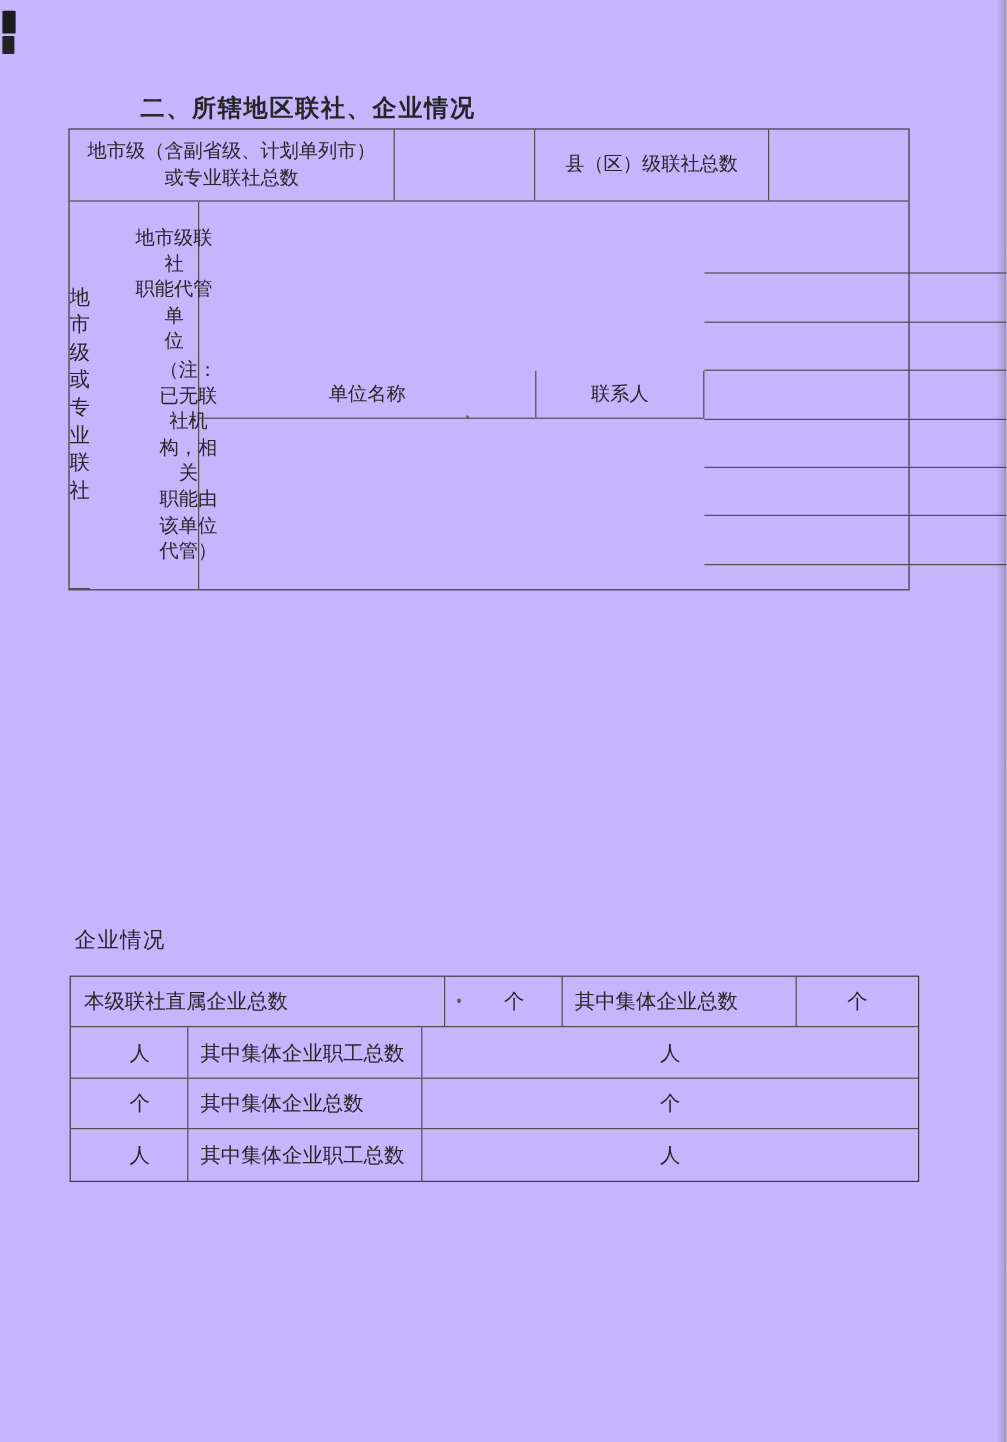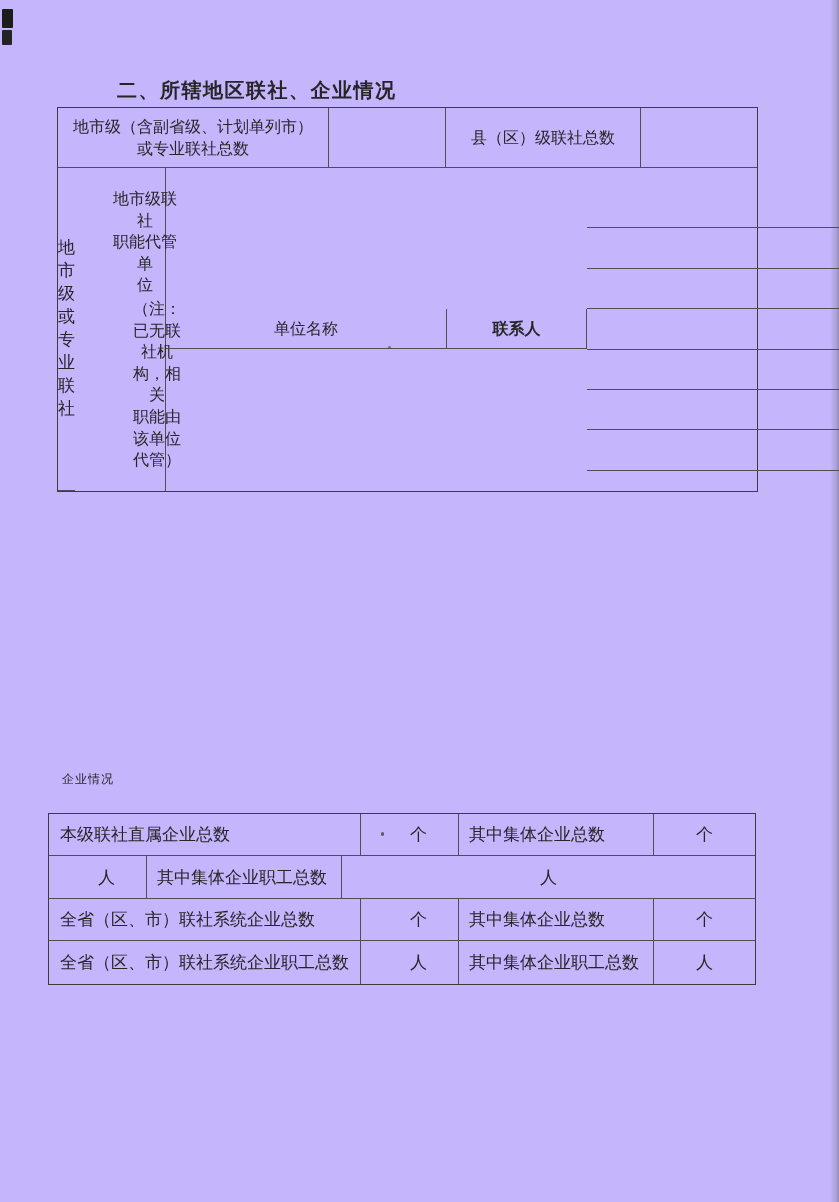--- a/index.html
+++ b/index.html
@@ -46,37 +46,37 @@
   .hrow1 .hc3{width:195px;border-right:1.5px solid var(--line);}
   .hrow1 .hc4{flex:1;}
   .tbody{display:flex;}
   .leftcol{width:108px;border-right:1.5px solid var(--line);display:flex;gap:32px;}
   .sec1-label{height:322.8px;border-bottom:1.5px solid var(--line);flex-direction:column;font-size:17px;}
   .sec2-label{flex:1;flex-direction:column;font-size:16px;padding:2px;text-align:center;}
   .sec2-label .note{font-size:16px;margin-top:2px;margin-left:24px;}
   .rightcol{flex:1;display:flex;flex-direction:row;align-items:center;}
   .colheads{display:flex;height:40px;border-bottom:1.5px solid var(--line);}
   .ch1{width:281px;border-right:1.5px solid var(--line);}
-  .ch2{width:140px;border-right:1.5px solid var(--line);font-weight:bold;}
+  .ch2{width:140px;border-right:1.5px solid var(--line);}
   .ch3{flex:1;}
   .drow{display:flex;border-bottom:1.5px solid var(--line);}
   .drow.s1{height:40.4px;}
   .drow.s2{height:41.2px;}
   #sec2-rows .drow:last-child{border-bottom:none;}
   .dc1{width:281px;border-right:1.5px solid var(--line);}
   .dc2{width:140px;border-right:1.5px solid var(--line);}
   .dc3{flex:1;}
 
   
   .ent-heading{
     position:absolute;left:62px;top:771px;margin:0;
-    font-size:12px;letter-spacing:1px;font-weight:normal;
+    font-size:18px;letter-spacing:1px;font-weight:normal;
   }
   .ent-table{
-    position:absolute;left:48px;top:813px;width:708px;
+    position:absolute;left:58px;top:813px;width:708px;
     border:1.6px solid var(--line-dark);
     font-size:17px;
   }
   .erow{display:flex;height:42.4px;border-bottom:1.5px solid var(--line);}
   .erow:last-child{border-bottom:none;}
   .ec-label1{width:312px;border-right:1.5px solid var(--line);display:flex;align-items:center;padding-left:11px;}
   .ec-unit1{width:98px;border-right:1.5px solid var(--line);display:flex;align-items:center;justify-content:center;padding-left:18px;}
   .ec-label2{width:195px;border-right:1.5px solid var(--line);display:flex;align-items:center;padding-left:10px;}
   .ec-unit2{flex:1;display:flex;align-items:center;justify-content:center;}
 </style>
@@ -200,26 +200,24 @@
         <div class="ec-unit1">个</div>
         <div class="ec-label2">其中集体企业总数</div>
         <div class="ec-unit2">个</div>
       </div>
       <div class="erow">
         <div class="ec-unit1">人</div>
         <div class="ec-label2">其中集体企业职工总数</div>
         <div class="ec-unit2">人</div>
       </div>
       <div class="erow">
-        <div class="ec-label1">全省（区、市）联社系统企业总数</div>
         <div class="ec-unit1">个</div>
         <div class="ec-label2">其中集体企业总数</div>
         <div class="ec-unit2">个</div>
       </div>
       <div class="erow">
-        <div class="ec-label1">全省（区、市）联社系统企业职工总数</div>
         <div class="ec-unit1">人</div>
         <div class="ec-label2">其中集体企业职工总数</div>
         <div class="ec-unit2">人</div>
       </div>
     </div>
 
 </div>
 
 </body></html>

